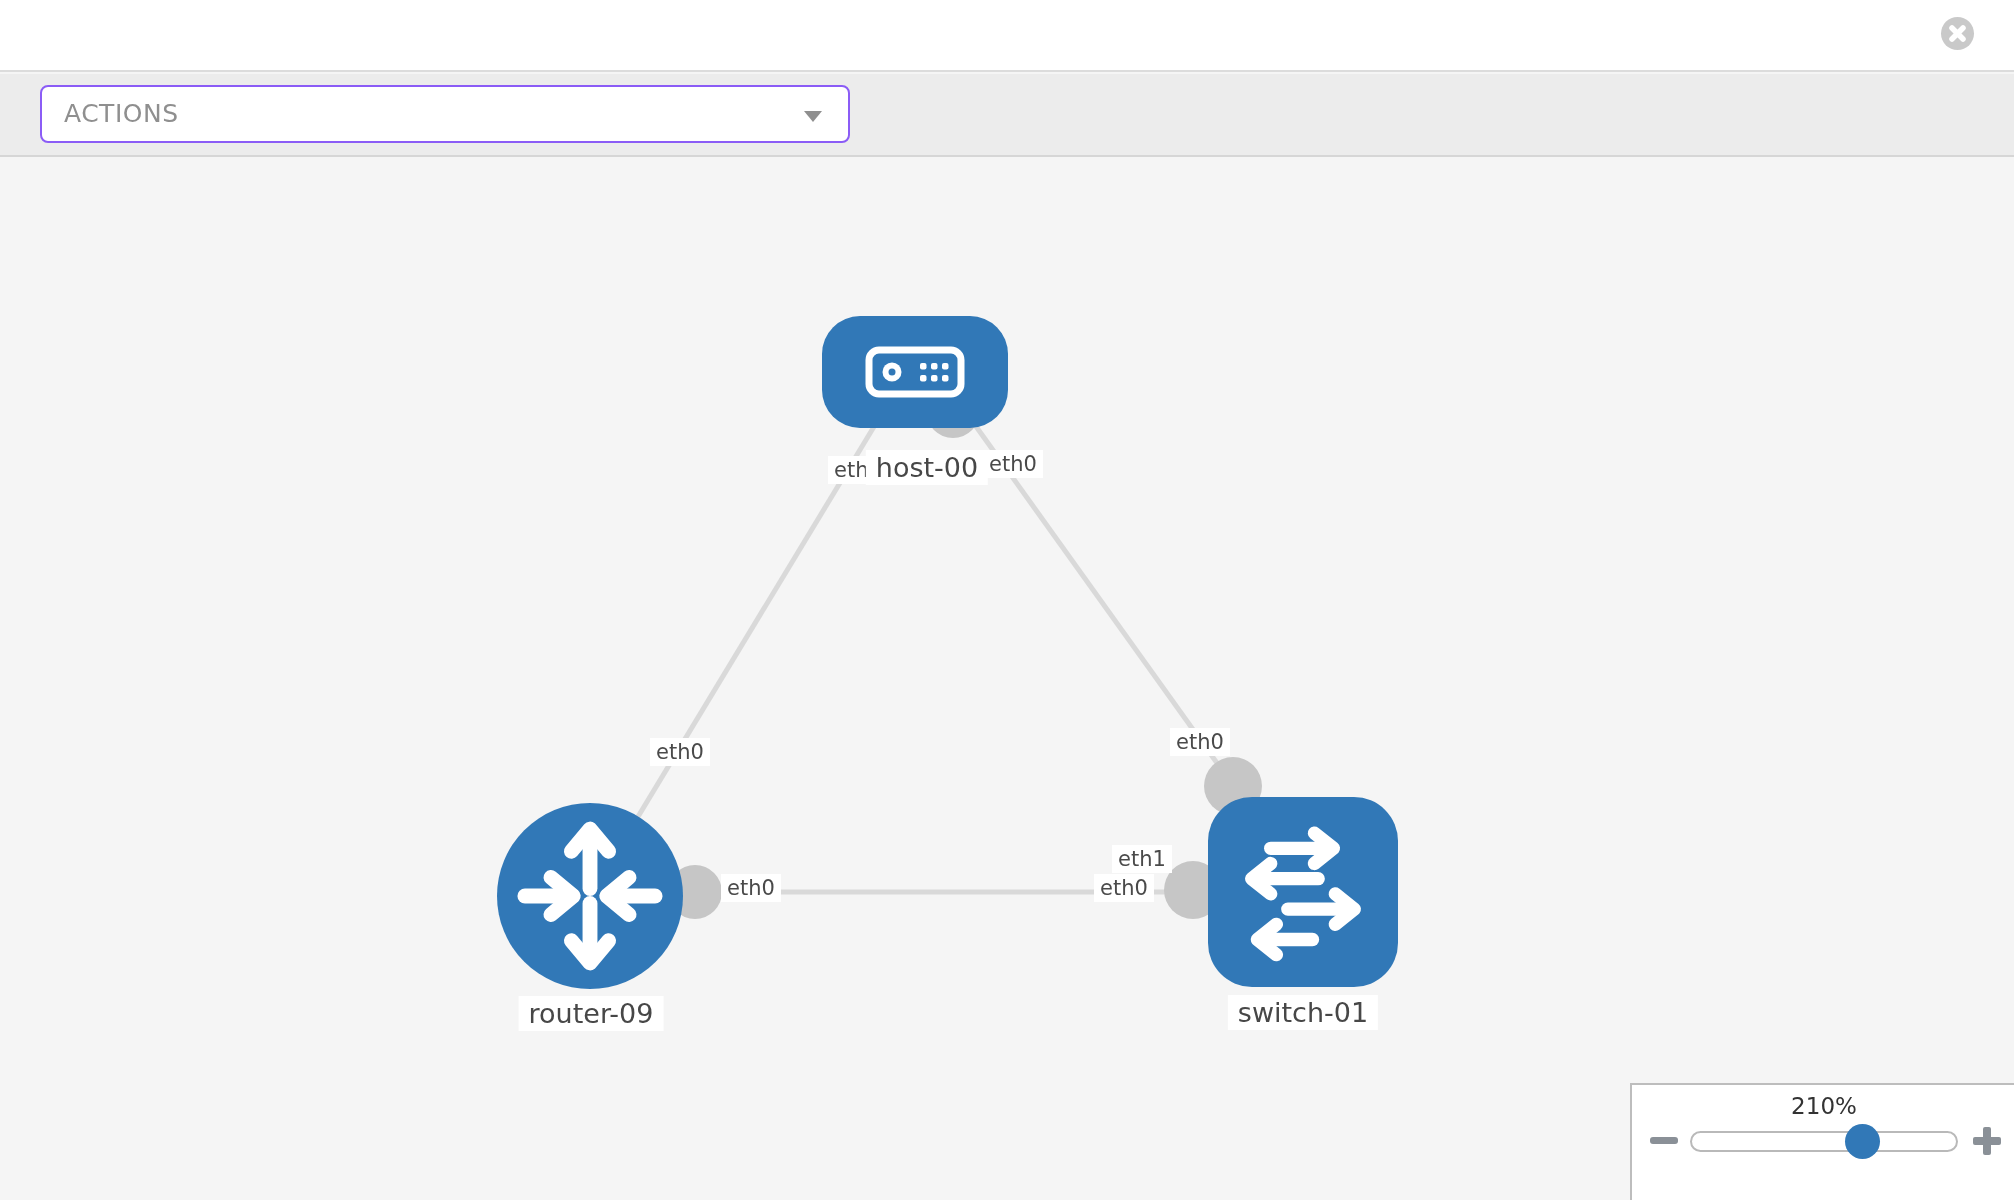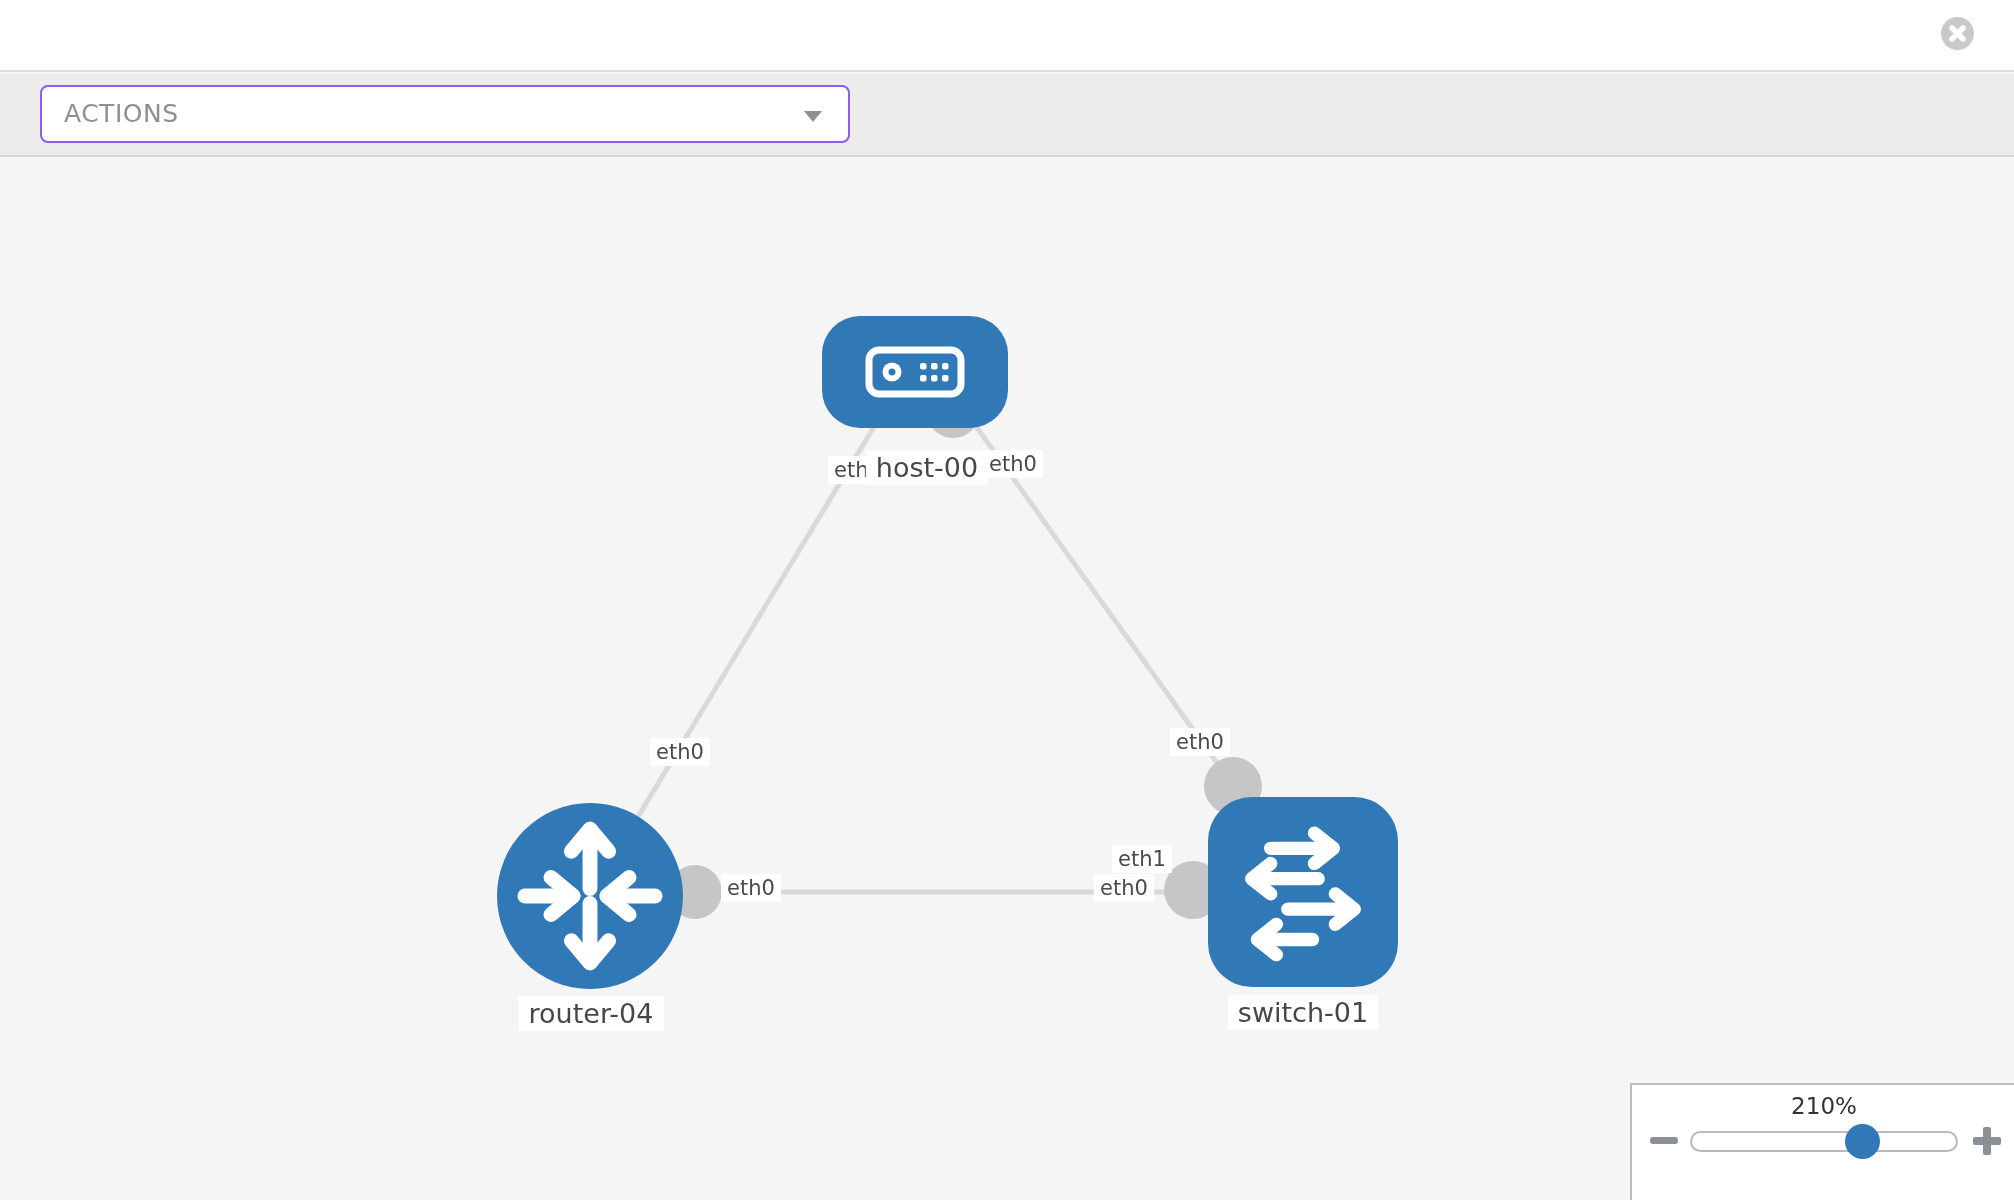--- a/index.html
+++ b/index.html
@@ -156,21 +156,21 @@
         <polyline points="33,35 23,43 33,51"></polyline>
         <line x1="42" y1="59" x2="74" y2="59"></line>
         <polyline points="67,51 77,59 67,67"></polyline>
         <line x1="55" y1="75" x2="29" y2="75"></line>
         <polyline points="36,67 26,75 36,83"></polyline>
       </svg>
     </span>
   </div>
 
   <div class="node-label" style="left:927px; top:281px;margin-top:12px;">host-00</div>
-  <div class="node-label" style="left:591px; top:839px;">router-04</div>
+  <div class="node-label" style="left:591px; top:839px;">router-09</div>
   <div class="node-label" style="left:1303px; top:838px;">switch-01</div>
 
   <div class="if-label" style="left:828px; top:299px;">eth0</div>
   <div class="if-label" style="left:983px; top:293px;">eth0</div>
   <div class="if-label" style="left:650px; top:581px;">eth0</div>
   <div class="if-label" style="left:1170px; top:571px;">eth0</div>
   <div class="if-label" style="left:721px; top:717px;">eth0</div>
   <div class="if-label" style="left:1094px; top:717px; z-index:4;">eth0</div>
   <div class="if-label" style="left:1112px; top:688px; z-index:5;">eth1</div>
 

